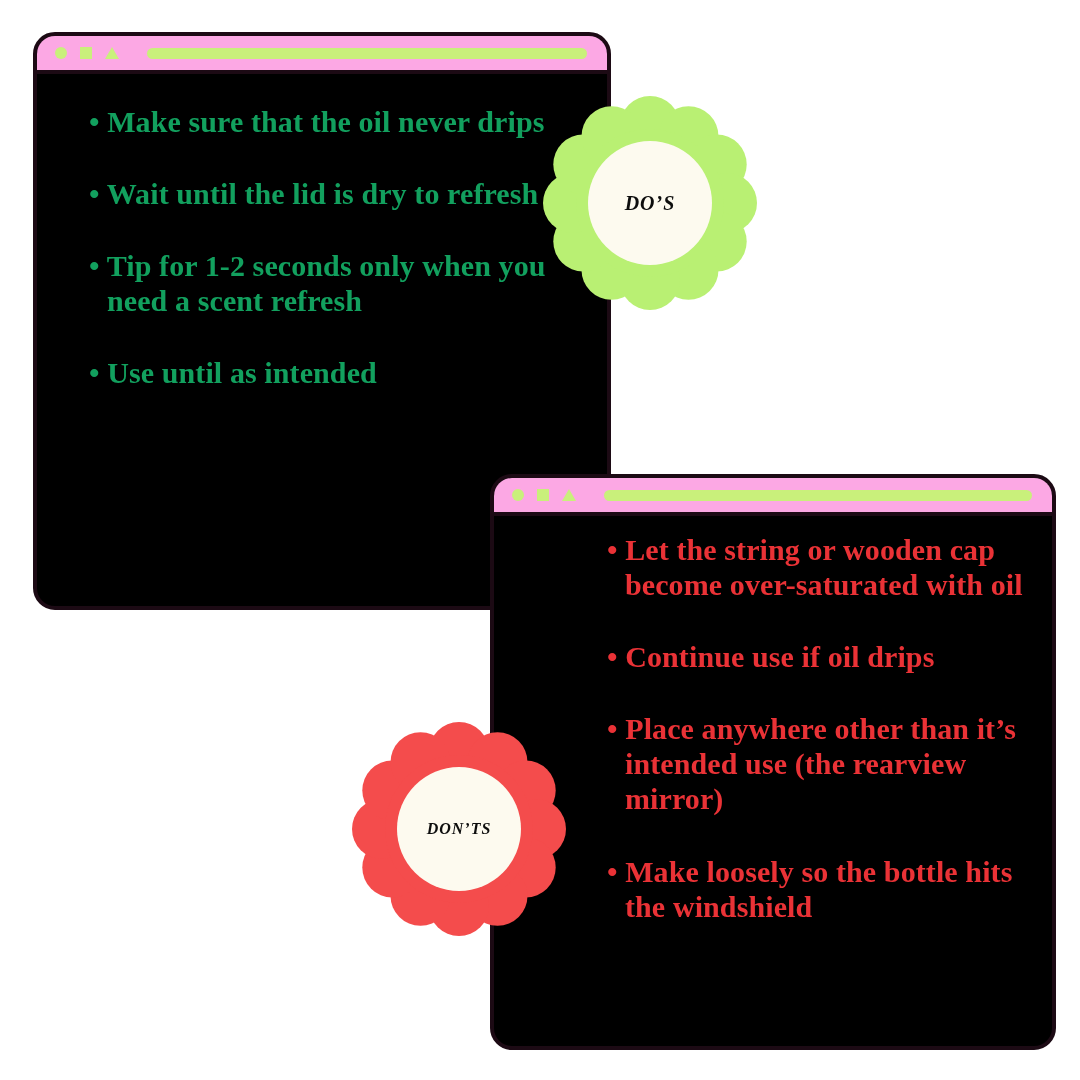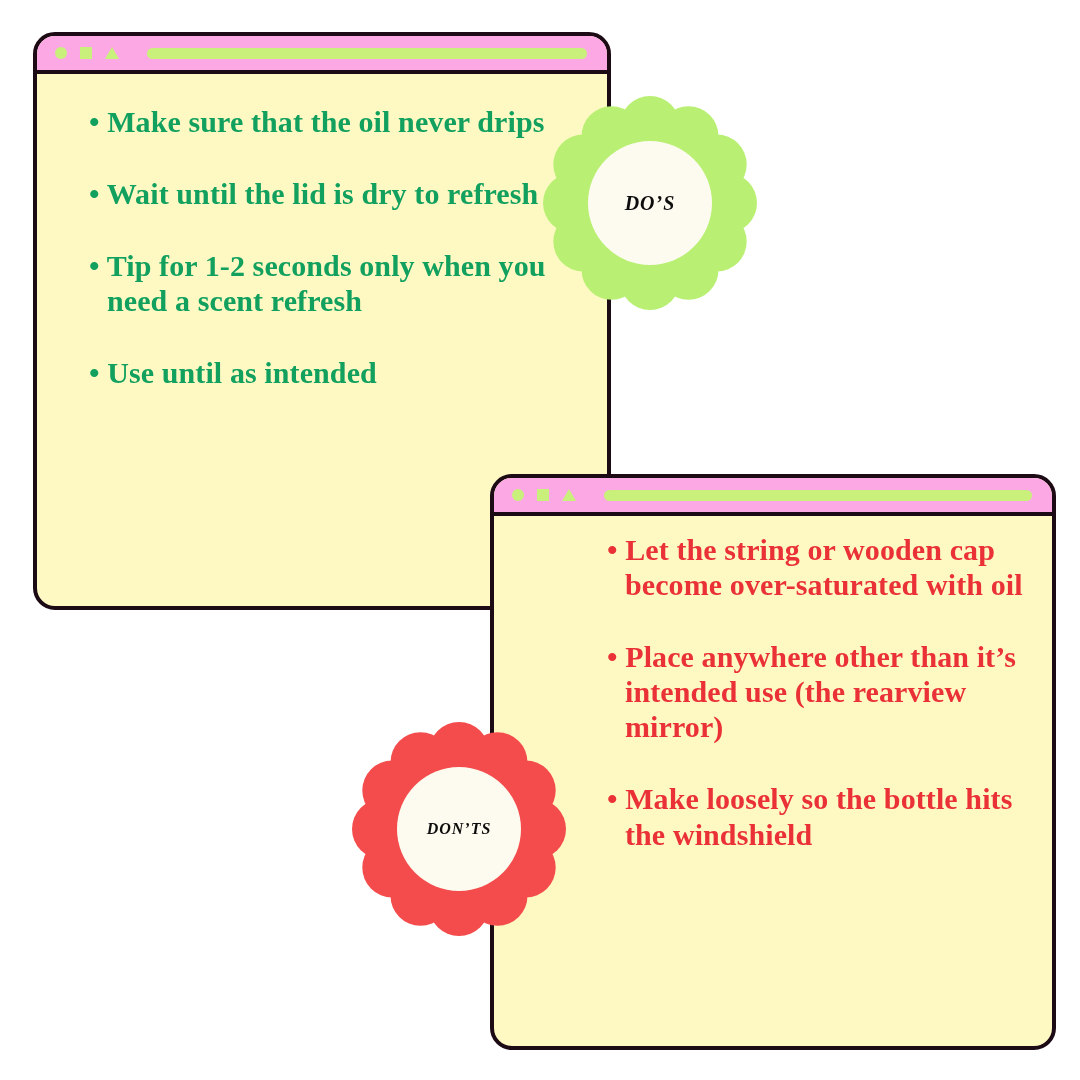--- a/index.html
+++ b/index.html
@@ -14,21 +14,21 @@
     overflow: hidden;
     font-family: "Liberation Serif", serif;
   }
 
   
   .window {
     position: absolute;
     box-sizing: border-box;
     border: 4px solid #1c0a14;
     border-radius: 22px;
-    background: #fef9c3;
+    background: #000000;
     overflow: hidden;
   }
   .window.card-dos {
     left: 33px;
     top: 32px;
     width: 578px;
     height: 578px;
     z-index: 1;
   }
   .window.card-donts {
@@ -204,20 +204,21 @@
       <span class="dot-circle"></span>
       <span class="dot-square"></span>
       <span class="dot-triangle"></span>
     </div>
     <div class="tb-urlbar"></div>
   </div>
 
   <div class="win-body">
     <ul class="bullet-list">
       <li class="bullet-item">• Let the string or wooden cap become over-saturated with oil</li>
+      <li class="bullet-item">• Continue use if oil drips</li>
       <li class="bullet-item">• Place anywhere other than it’s intended use (the rearview mirror)</li>
       <li class="bullet-item">• Make loosely so the bottle hits the windshield</li>
     </ul>
   </div>
 </div>
 
 <div class="flower badge-donts">
   <svg viewBox="0 0 214 214" xmlns="http://www.w3.org/2000/svg">
     <g fill="#f44c4c">
       <circle cx="107" cy="30" r="30"></circle>

